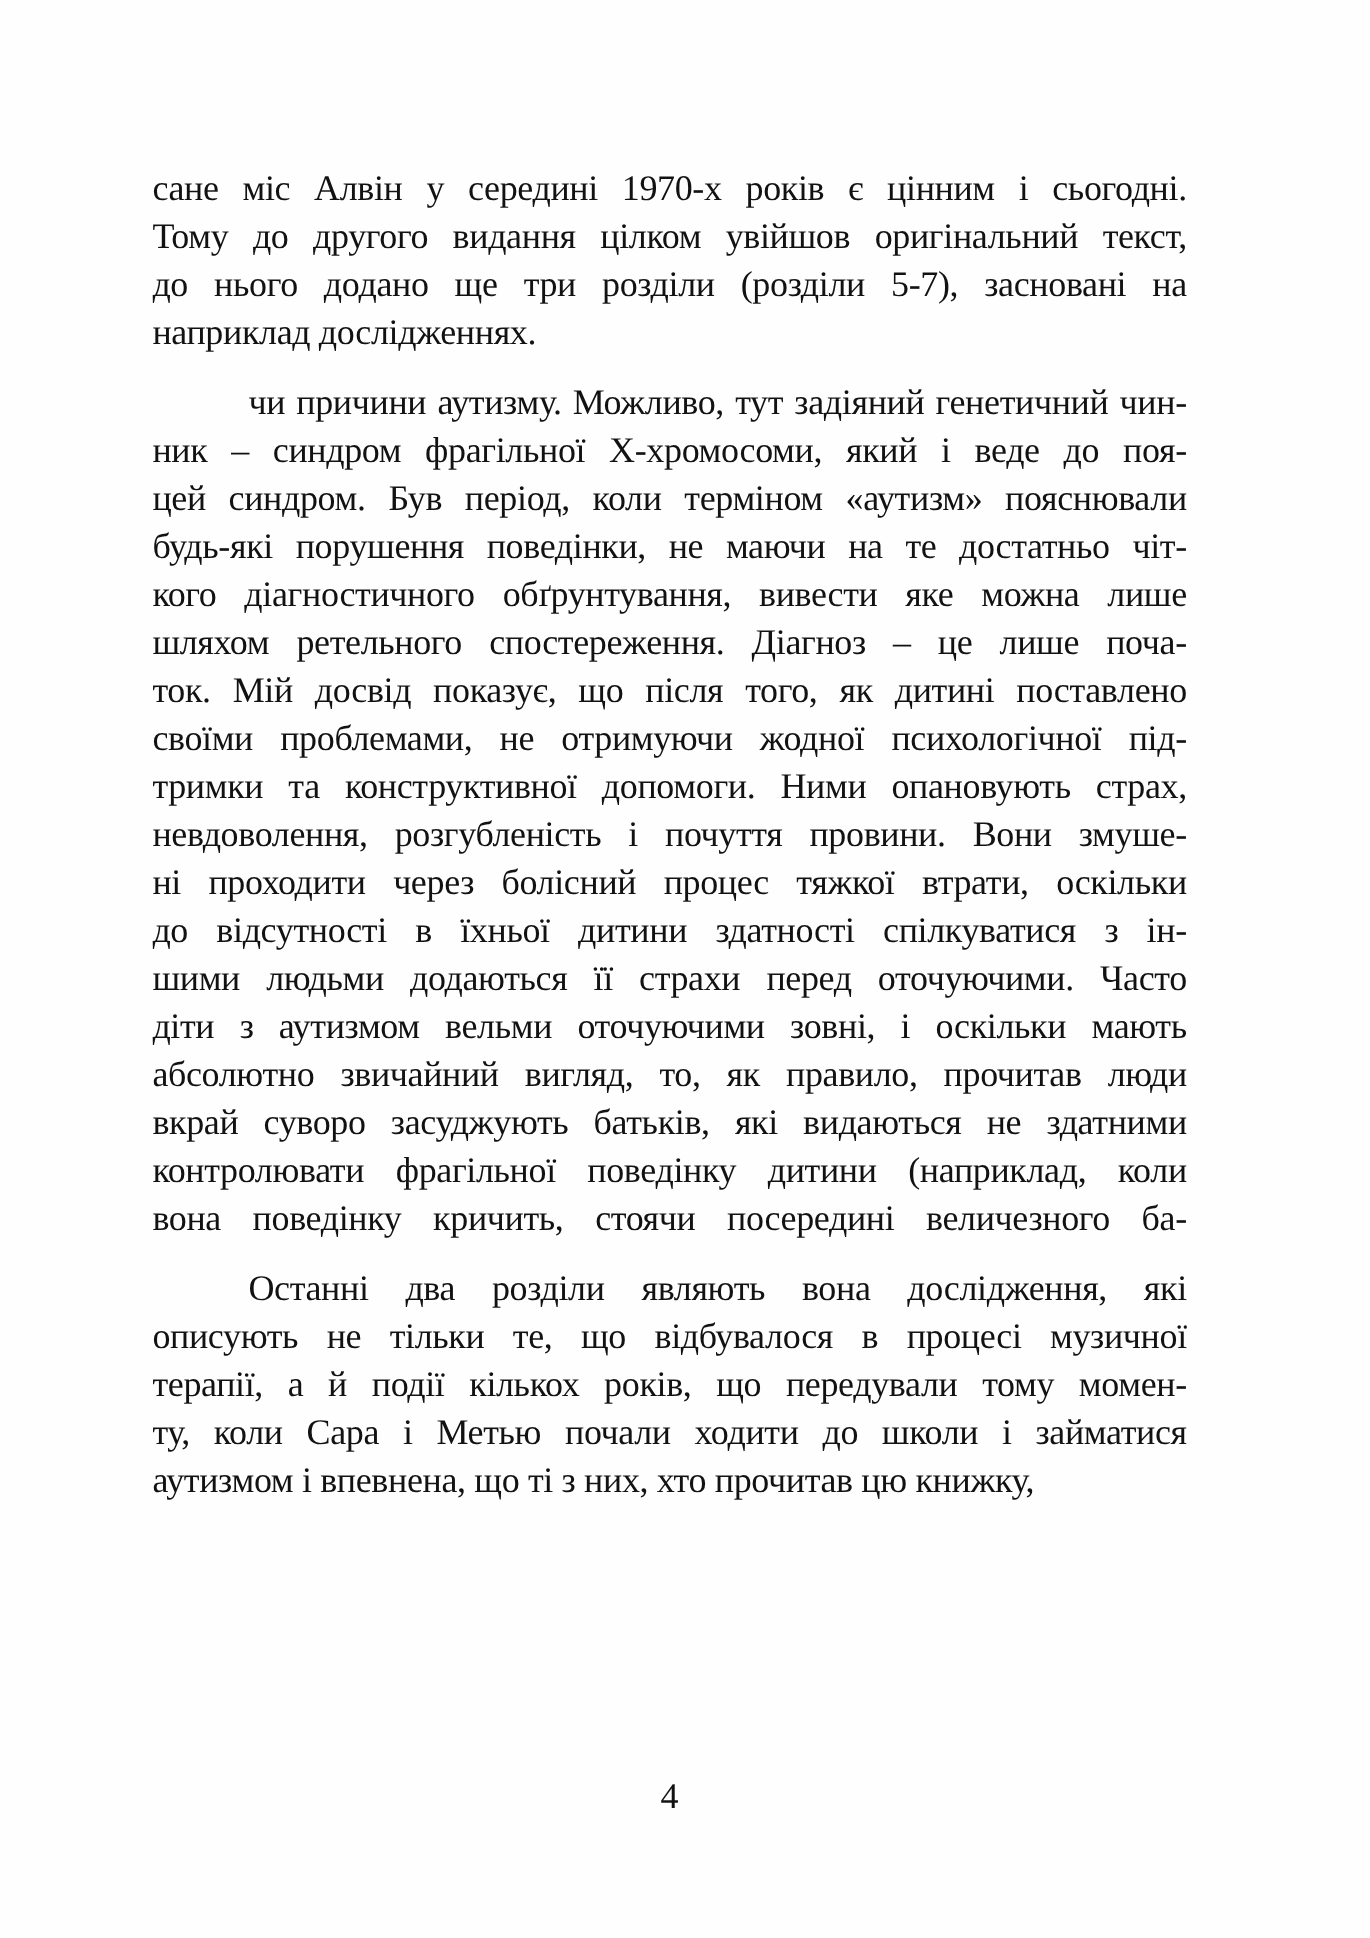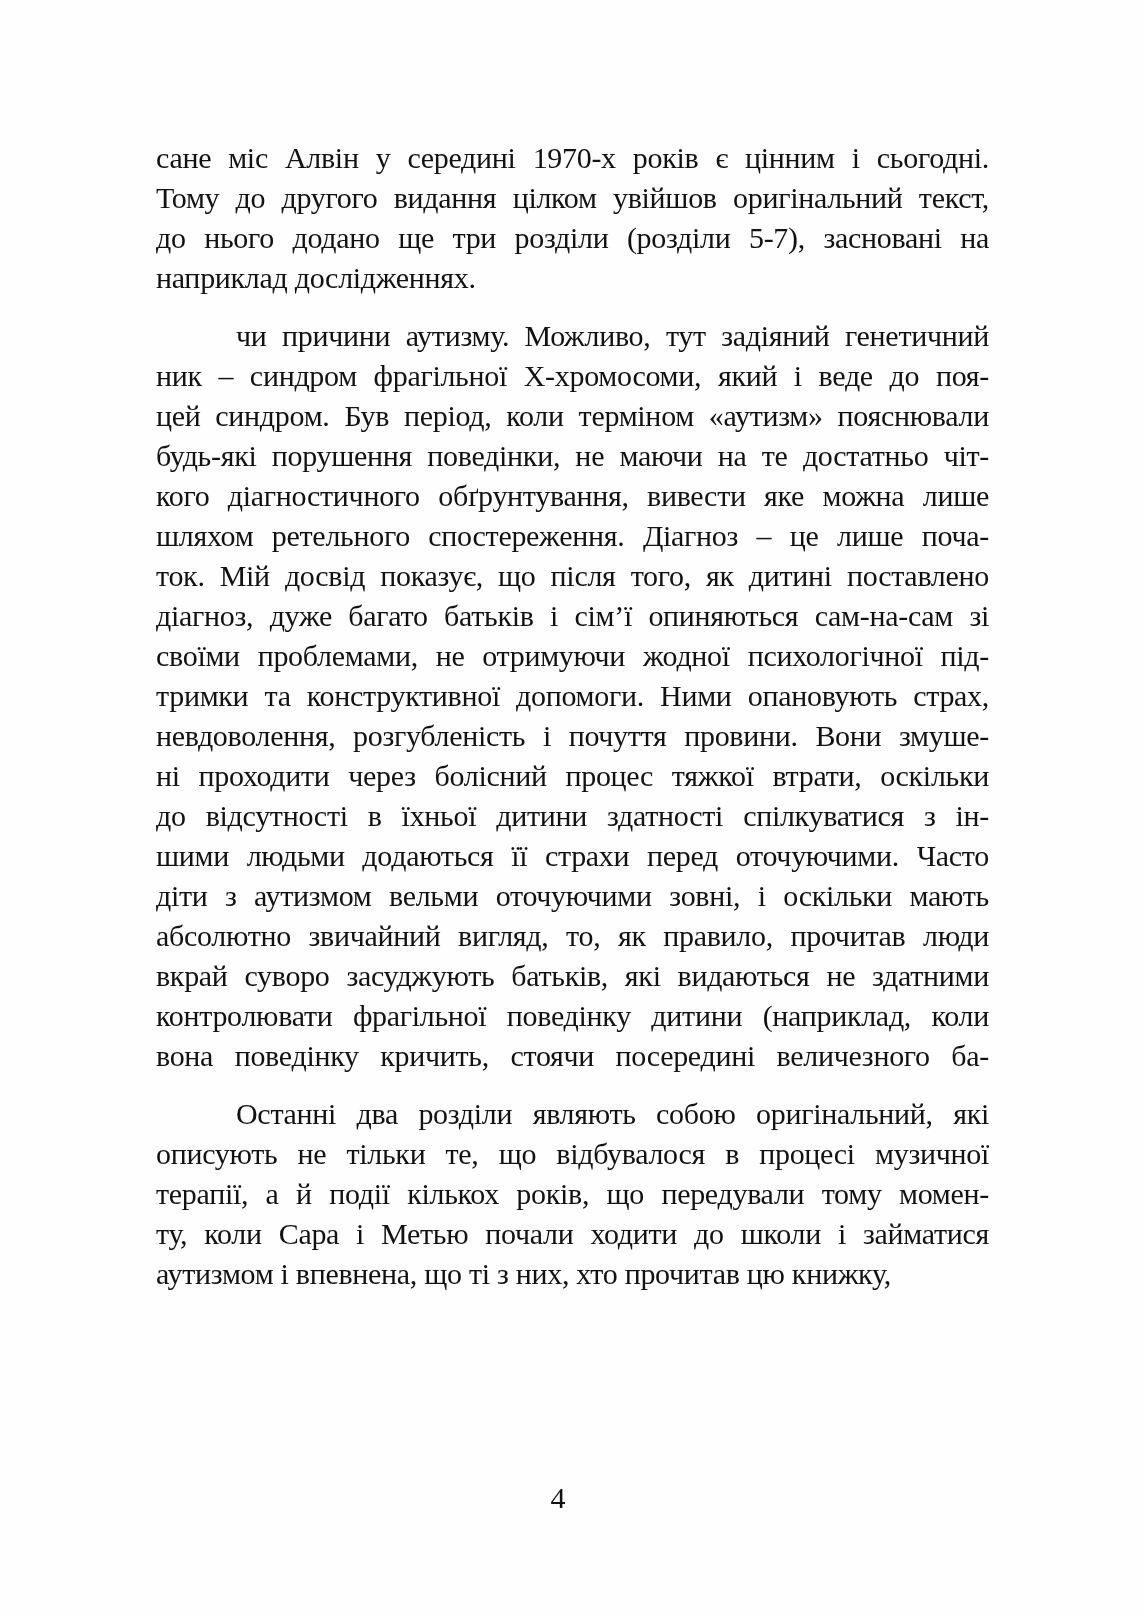--- a/index.html
+++ b/index.html
@@ -26,21 +26,20 @@
     line-height: 40px;
     letter-spacing: -0.3px;
   }
   .para + .para { margin-top: 18px; }
   .para.indent .line:first-child { text-indent: 80px; }
   .line {
     text-align: justify;
     text-align-last: justify;
     height: 40px;
     overflow: hidden;
-    margin-left: 29px;
   }
   .line.last { text-align-last: left; }
   .page-number {
     position: absolute;
     left: 127px;
     top: 1478px;
     width: 862px;
     text-align: center;
     font-size: 30px;
     line-height: 40px;
@@ -58,35 +57,34 @@
         <div class="line last">наприклад дослідженнях.</div>
       </div>
       <div class="para indent">
         <div class="line">чи причини аутизму. Можливо, тут задіяний генетичний чин-</div>
         <div class="line">ник – синдром фрагільної Х-хромосоми, який і веде до поя-</div>
         <div class="line">цей синдром. Був період, коли терміном «аутизм» пояснювали</div>
         <div class="line">будь-які порушення поведінки, не маючи на те достатньо чіт-</div>
         <div class="line">кого діагностичного обґрунтування, вивести яке можна лише</div>
         <div class="line">шляхом ретельного спостереження. Діагноз – це лише поча-</div>
         <div class="line">ток. Мій досвід показує, що після того, як дитині поставлено</div>
-        <div class="line">діагноз, дуже багато батьків і сім’ї опиняються сам-на-сам зі</div>
         <div class="line">своїми проблемами, не отримуючи жодної психологічної під-</div>
         <div class="line">тримки та конструктивної допомоги. Ними опановують страх,</div>
         <div class="line">невдоволення, розгубленість і почуття провини. Вони змуше-</div>
         <div class="line">ні проходити через болісний процес тяжкої втрати, оскільки</div>
         <div class="line">до відсутності в їхньої дитини здатності спілкуватися з ін-</div>
         <div class="line">шими людьми додаються її страхи перед оточуючими. Часто</div>
         <div class="line">діти з аутизмом вельми оточуючими зовні, і оскільки мають</div>
         <div class="line">абсолютно звичайний вигляд, то, як правило, прочитав люди</div>
         <div class="line">вкрай суворо засуджують батьків, які видаються не здатними</div>
         <div class="line">контролювати фрагільної поведінку дитини (наприклад, коли</div>
         <div class="line">вона поведінку кричить, стоячи посередині величезного ба-</div>
       </div>
       <div class="para indent">
-        <div class="line">Останні два розділи являють собою оригінальний, які</div>
+        <div class="line">Останні два розділи являють вона дослідження, які</div>
         <div class="line">описують не тільки те, що відбувалося в процесі музичної</div>
         <div class="line">терапії, а й події кількох років, що передували тому момен-</div>
         <div class="line">ту, коли Сара і Метью почали ходити до школи і займатися</div>
         <div class="line last">аутизмом і впевнена, що ті з них, хто прочитав цю книжку,</div>
       </div>
     </div>
   <div class="page-number">4</div>
 </div>
 
 </body></html>

